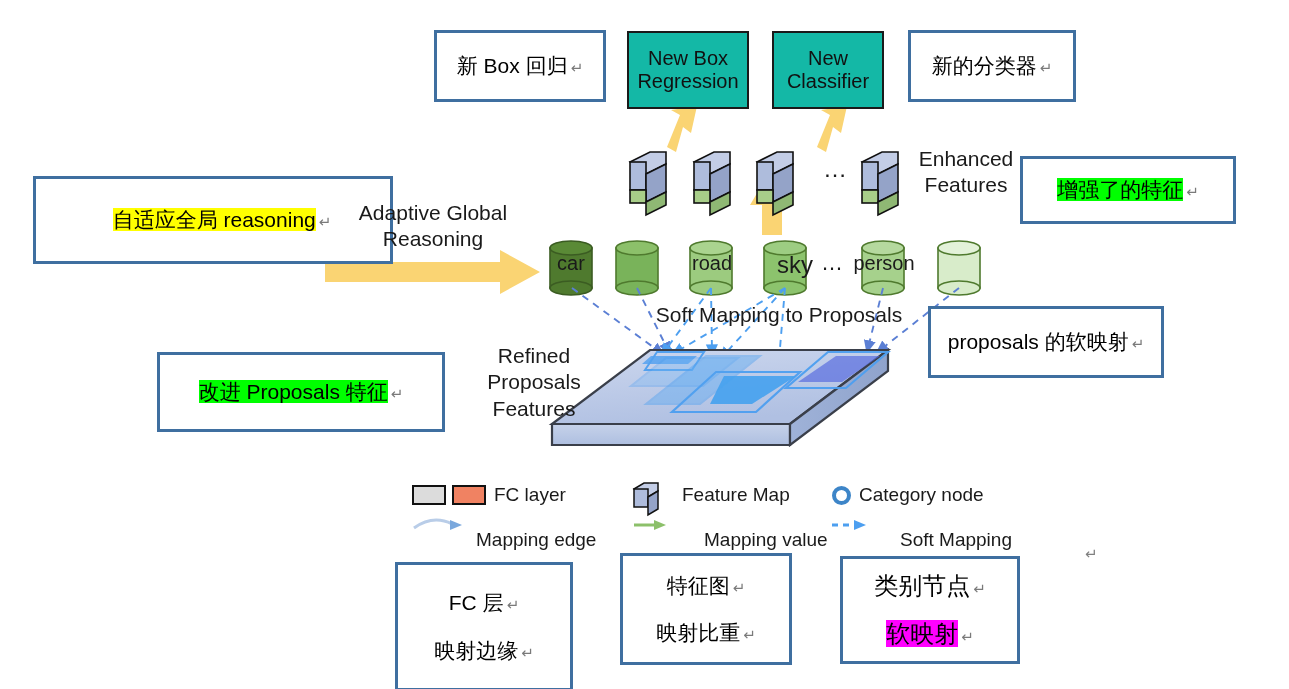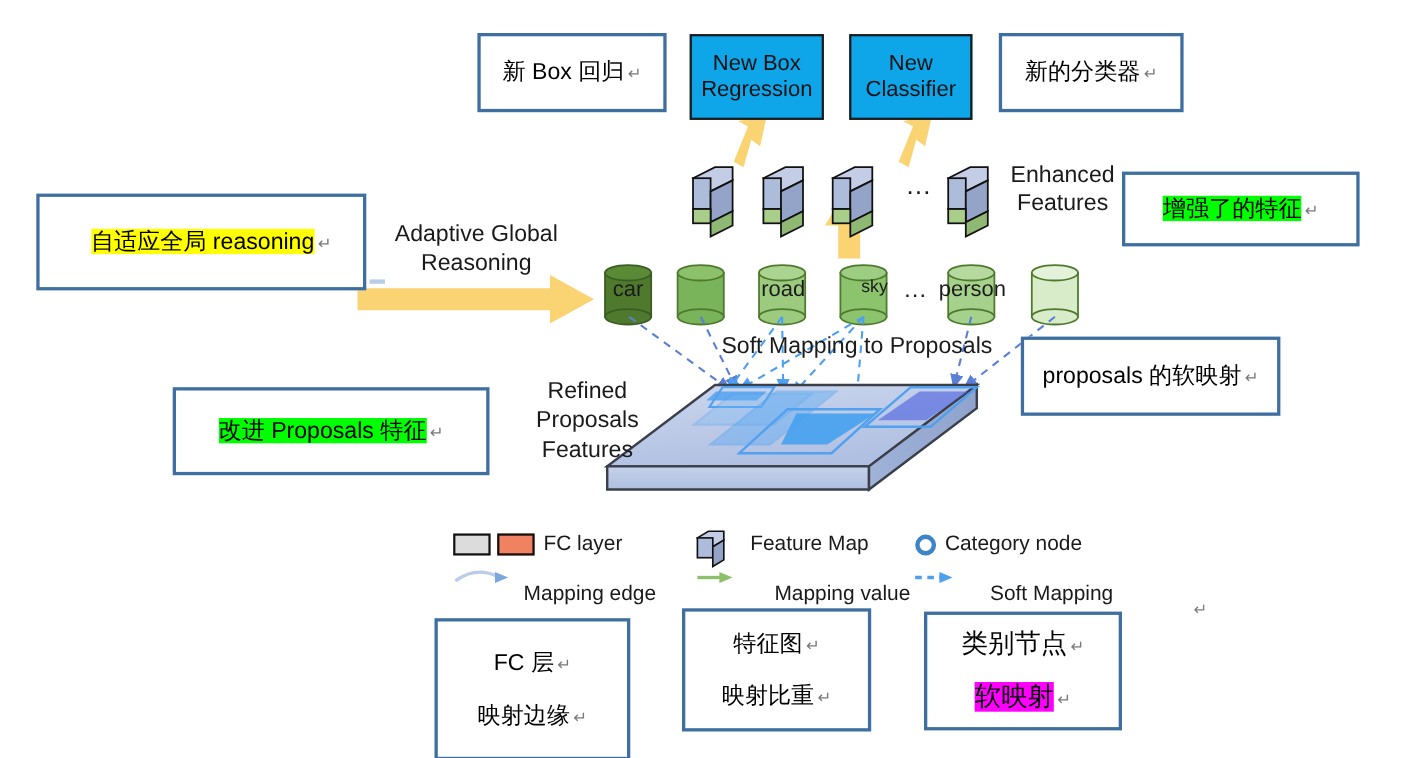--- a/index.html
+++ b/index.html
@@ -12,21 +12,21 @@
   .annbox{position:absolute;border:3px solid #3f6fa0;background:#ffffff;
           box-sizing:border-box;display:flex;flex-direction:column;
           align-items:center;justify-content:center;}
   .annbox .line{font-size:21px;line-height:1.5;white-space:nowrap;color:#000;}
   .hl-yellow{background:#ffff00;}
   .hl-green{background:#00ff00;}
   .hl-magenta{background:#ff00ff;}
   .pil{color:#7a7a7a;font-size:15px;margin-left:3px;}
 
   
-  .fcbox{position:absolute;background:#0ea5e9;border:2px solid #1a1a1a;
+  .fcbox{position:absolute;background:#14b8a6;border:2px solid #1a1a1a;
          box-sizing:border-box;display:flex;flex-direction:column;
          align-items:center;justify-content:center;color:#111;
          font-size:20px;line-height:1.15;font-weight:400;}
 
   
   .dlabel{position:absolute;font-size:21px;line-height:1.2;color:#1a1a1a;
           text-align:center;white-space:pre-line;}
 
   
   .legend{position:absolute;font-size:19px;color:#1a1a1a;}
@@ -232,32 +232,32 @@
 
   <div class="dlabel" style="left:896px;top:146px;width:140px;text-align:center;line-height:1.22;">Enhanced
 Features</div>
 
   <div class="annbox" style="left:1020px;top:156px;width:216px;height:68px;">
     <div class="line">
       <span class="hl-green">增强了的特征</span><span class="pil">↵</span>
     </div>
   </div>
 
-  <div class="annbox" style="left:33px;top:176px;width:300px;height:88px;padding-left:18px;">
+  <div class="annbox" style="left:33px;top:176px;width:360px;height:88px;padding-left:18px;">
     <div class="line">
       <span class="hl-yellow">自适应全局 reasoning</span><span class="pil">↵</span>
     </div>
   </div>
 
   <div class="dlabel" style="left:338px;top:200px;width:190px;line-height:1.25;">Adaptive Global
 Reasoning</div>
 
   <div class="dlabel" style="left:550px;top:251px;width:42px;font-size:20px;">car</div>
   <div class="dlabel" style="left:688px;top:251px;width:48px;font-size:20px;">road</div>
-  <div class="dlabel" style="left:765px;top:251px;width:60px;font-size:16px;">sky</div>
+  <div class="dlabel" style="left:765px;top:251px;width:60px;font-size:24px;">sky</div>
   <div class="dlabel" style="left:851px;top:251px;width:66px;font-size:20px;">person</div>
   <div class="dlabel" style="left:818px;top:250px;width:30px;font-size:22px;letter-spacing:2px;">…</div>
 
   <div class="dlabel" style="left:624px;top:302px;width:310px;">Soft Mapping to Proposals</div>
 
   <div class="annbox" style="left:928px;top:306px;width:236px;height:72px;">
     <div class="line">
       <span>proposals 的软映射</span><span class="pil">↵</span>
     </div>
   </div>

